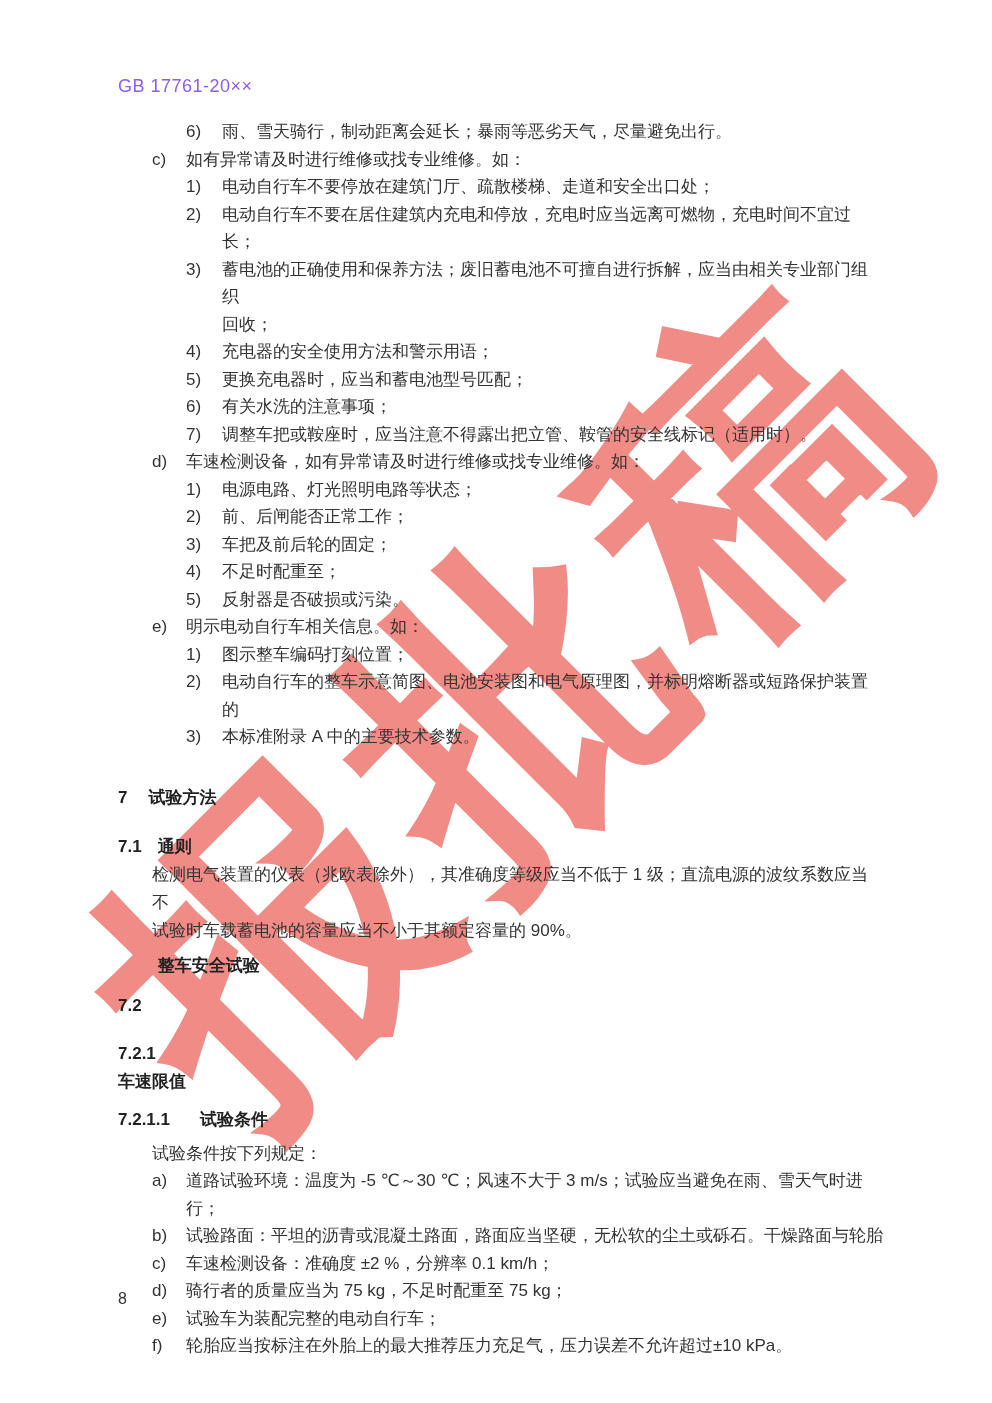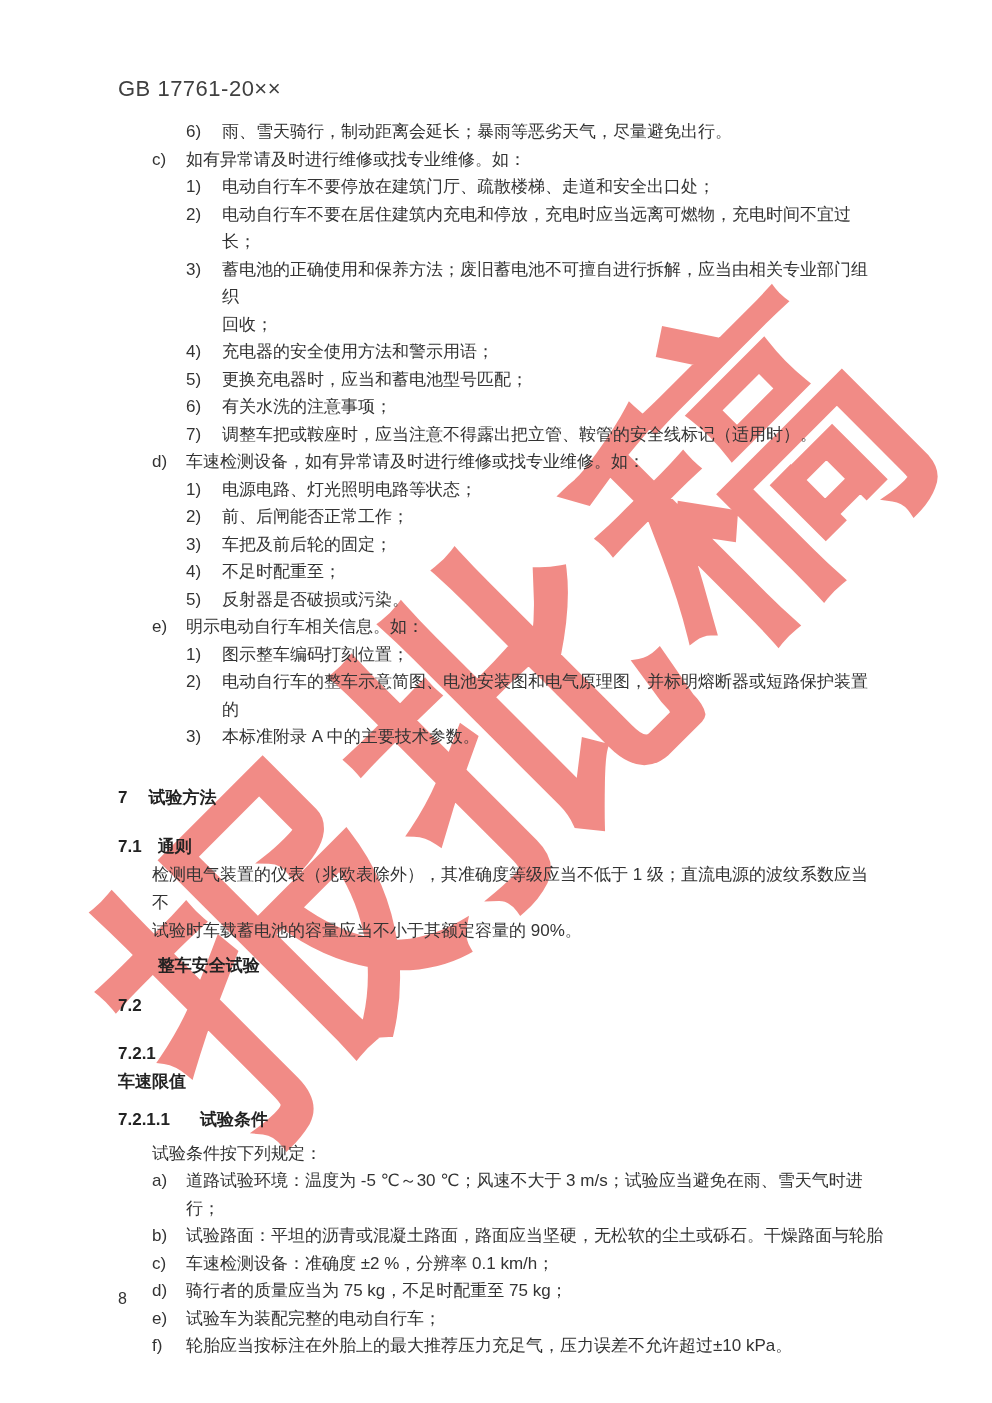--- a/index.html
+++ b/index.html
@@ -10,22 +10,22 @@
     background: #ffffff;
     overflow: hidden;
     font-family: "Liberation Sans", "DejaVu Sans", sans-serif;
     font-size: 17px;
     color: #333333;
   }
   .doc-header {
     position: absolute;
     left: 118px;
     top: 76px;
-    font-size: 22px;
-    color: #404040;
+    font-size: 18px;
+    color: #8b5cf6;
     letter-spacing: 0.5px;
     z-index: 1;
   }
   .watermark {
     position: absolute;
     left: 515px;
     top: 698px;
     transform: translate(-50%, -50%) rotate(-45deg);
     font-family: "DejaVu Serif", "Liberation Serif", serif;
     font-weight: 700;

